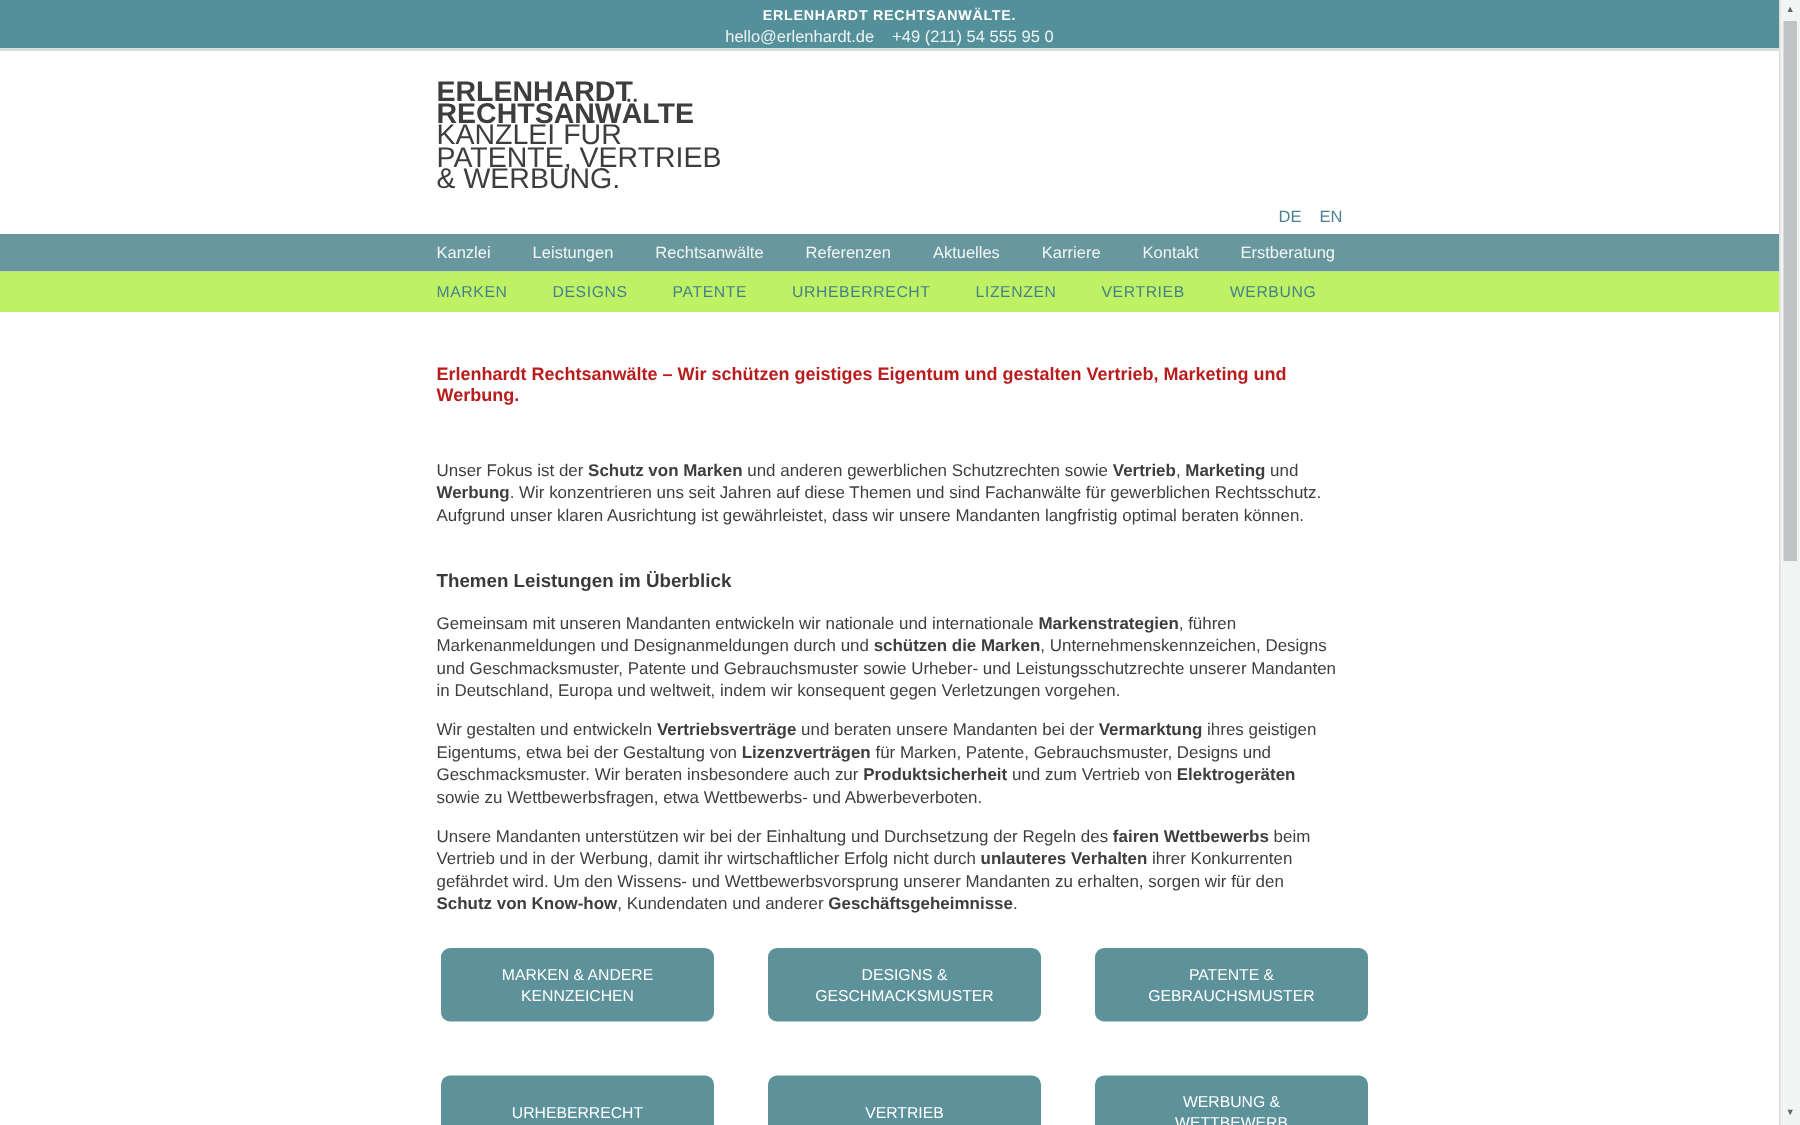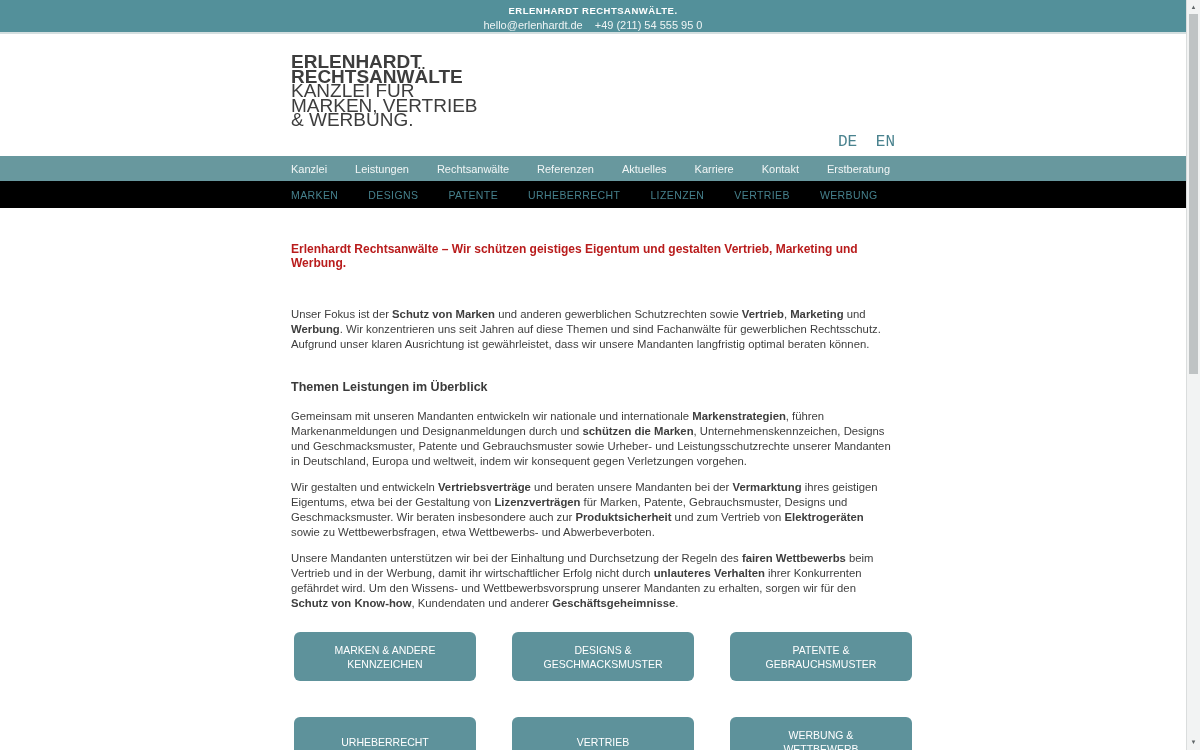--- a/index.html
+++ b/index.html
@@ -24,30 +24,30 @@
   .topbar-contact { font-size: 11px; margin-top: 3px; color: #eef4f4; }
   .topbar-contact .sep { display: inline-block; width: 12px; }
 
   .container { width: 604px; margin: 0 auto; }
 
   
   .header { position: relative; height: 122px; background: #fff; }
   .header .container { position: relative; height: 100%; }
   .logo { padding-top: 21px; color: #3d3d3d; font-size: 19px; line-height: 14.5px; cursor: pointer; }
   .logo .bold { font-weight: bold; }
-  .lang { position: absolute; right: 0; bottom: 5px; font-size: 16px; color: #49828e; font-family: Liberation Mono, monospace; }
+  .lang { position: absolute; right: 0; bottom: 5px; font-size: 11px; color: #49828e; }
   .lang a { margin-left: 9px; text-decoration: none; color: inherit; cursor: pointer; }
 
   
   .mainnav { background: #68989e; height: 25px; }
   .mainnav .container { display: flex; gap: 28px; align-items: center; height: 100%; }
   .mainnav a { color: #f2f6f6; font-size: 11px; text-decoration: none; white-space: nowrap; cursor: pointer; }
 
   
-  .subnav { height: 27px; background: #000000; }
+  .subnav { height: 27px; background: #bef264; }
   .subnav .container { display: flex; gap: 30px; align-items: center; height: 100%; }
   .subnav a { color: #45808c; font-size: 10.5px; letter-spacing: .4px; text-decoration: none; white-space: nowrap; cursor: pointer; }
 
   
   .content { color: #3e3e3e; }
   .content h1 { font-size: 12px; font-weight: bold; color: #b91c1c; margin: 34px 0 0; }
   .content h2 { font-size: 12.5px; font-weight: bold; color: #3a3a3a; margin: 28px 0 0; }
   .content p { font-size: 11.3px; line-height: 15px; margin: 15px 0 0; }
   .content p.first { margin-top: 37px; }
   .content p.tight { margin-top: 11px; }
@@ -88,21 +88,21 @@
       <span>hello@erlenhardt.de</span><span class="sep"></span><span>+49 (211) 54 555 95 0</span>
     </div>
   </div>
 
   <div class="header">
     <div class="container">
       <div class="logo">
         <div class="bold">ERLENHARDT</div>
         <div class="bold">RECHTSANWÄLTE</div>
         <div>KANZLEI FÜR</div>
-        <div>MARKEN, VERTRIEB</div>
+        <div>PATENTE, VERTRIEB</div>
         <div>&amp; WERBUNG.</div>
       </div>
       <div class="lang">
         <a>DE</a>
         <a>EN</a>
       </div>
     </div>
   </div>
 
   <nav class="mainnav">

